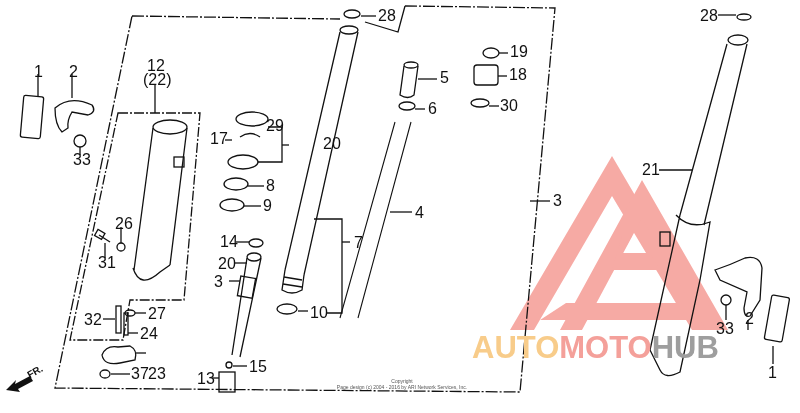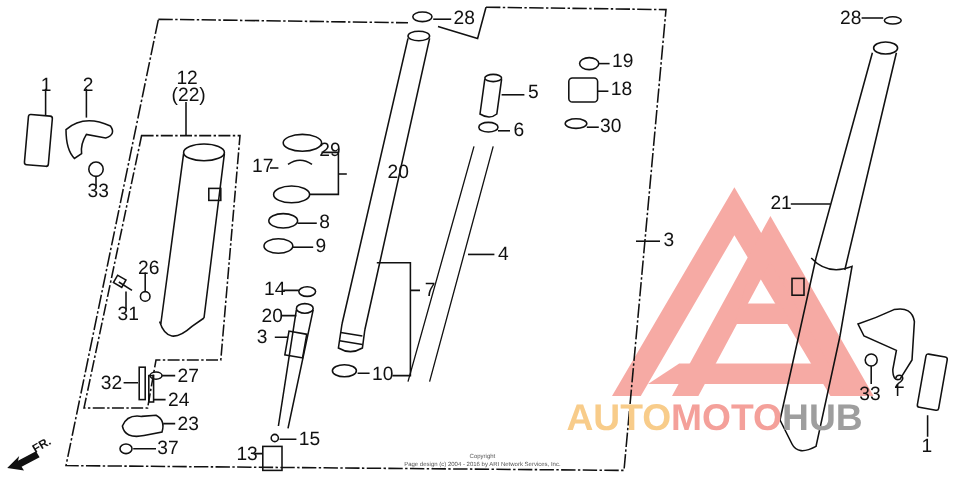--- a/index.html
+++ b/index.html
@@ -161,21 +161,21 @@
   <span class="lbl" style="left:218px;top:258px;">20</span>
   <span class="lbl" style="left:214px;top:276px;">3</span>
   <span class="lbl" style="left:310px;top:307px;">10</span>
   <span class="lbl" style="left:249px;top:361px;">15</span>
   <span class="lbl" style="left:197px;top:373px;">13</span>
   <span class="lbl" style="left:115px;top:218px;">26</span>
   <span class="lbl" style="left:98px;top:257px;">31</span>
   <span class="lbl" style="left:148px;top:308px;">27</span>
   <span class="lbl" style="left:84px;top:314px;">32</span>
   <span class="lbl" style="left:140px;top:328px;">24</span>
-  <span class="lbl" style="left:148px;top:348px;">23</span>
+  <span class="lbl" style="left:148px;top:368px;">23</span>
   <span class="lbl" style="left:131px;top:368px;">37</span>
   <span class="lbl" style="left:700px;top:10px;">28</span>
   <span class="lbl" style="left:642px;top:164px;">21</span>
   <span class="lbl" style="left:716px;top:323px;">33</span>
   <span class="lbl" style="left:745px;top:313px;">2</span>
   <span class="lbl" style="left:768px;top:367px;">1</span>
 
   <svg width="40" height="30" style="position:absolute;left:4px;top:368px;">
     <polygon points="2,22 12,12 11,16 26,8 29,13 14,21 16,24" fill="#111"></polygon>
   </svg>

